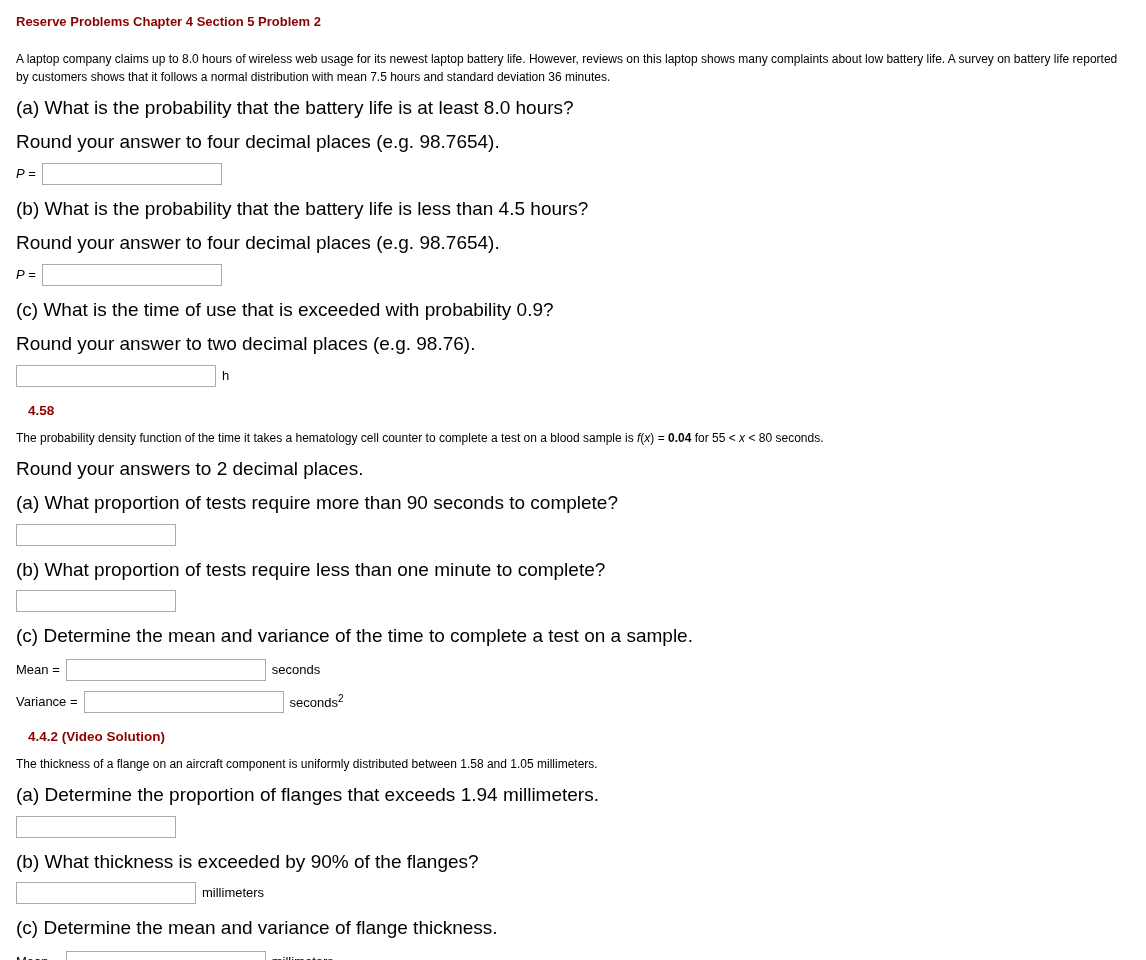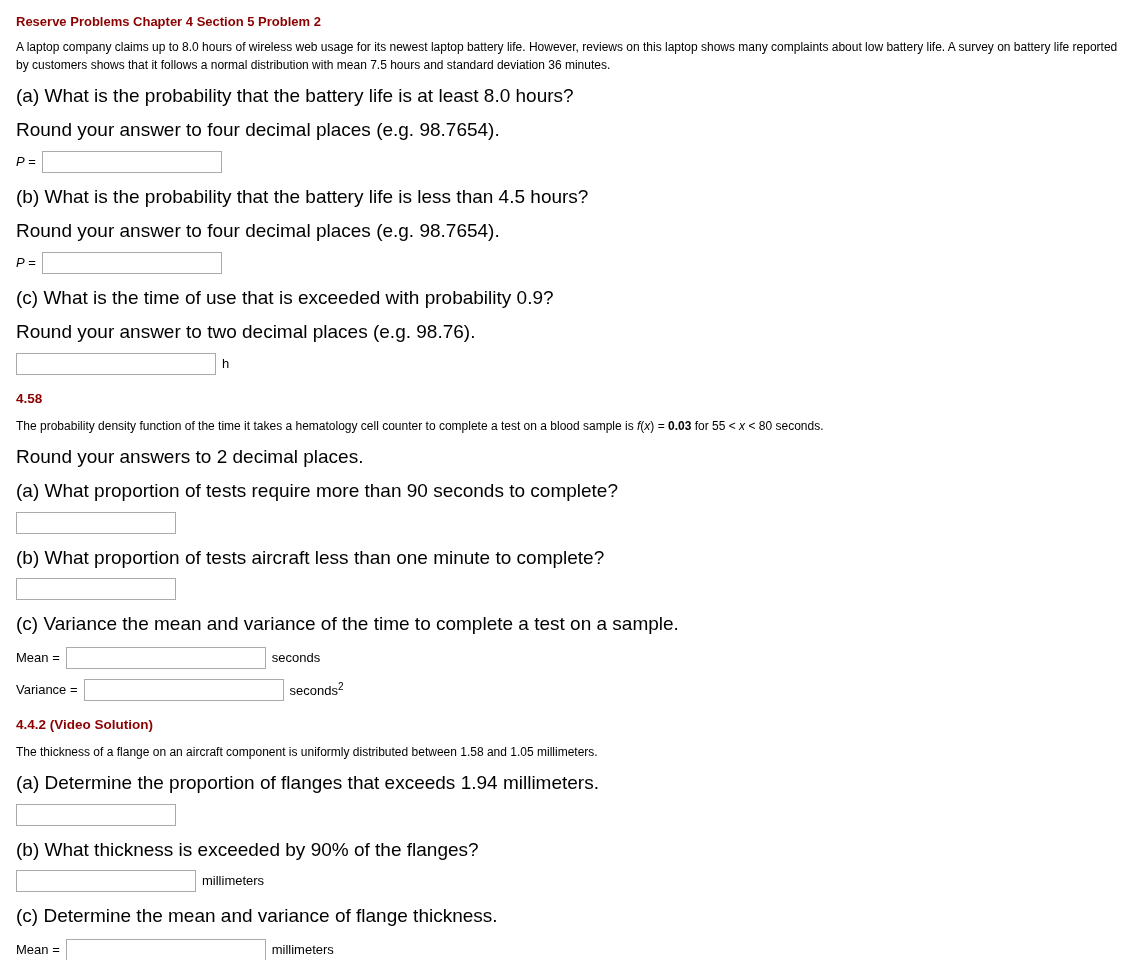--- a/index.html
+++ b/index.html
@@ -8,31 +8,31 @@
       font-size: 13px;
       color: #000;
       background: #fff;
       padding: 12px 16px;
       line-height: 1.5;
     }
     .title {
       color: #8B0000;
       font-weight: bold;
       font-size: 13px;
-      margin-bottom: 6px;
+      margin-bottom: 18px;
     }
     .problem-text {
       margin-bottom: 8px;
       font-size: 12px;
     }
     .section-header {
       color: #8B0000;
       font-weight: bold;
       font-size: 13.5px;
-      margin: 14px 0 8px 0;
+      margin: 14px 0 8px 12px;
     }
     .question {
       margin-bottom: 6px;
       font-size: 19px;
     }
     .answer-row {
       display: flex;
       align-items: center;
       margin-bottom: 10px;
       gap: 6px;
@@ -93,36 +93,36 @@
 <p class="question">(c) What is the time of use that is exceeded with probability 0.9?</p>
 <p class="question">Round your answer to two decimal places (e.g. 98.76).</p>
 <div class="answer-row">
   <input type="text" class="input-medium" value="" style="">
   <span class="inline-text">h</span>
 </div>
 
 <div class="section-header">4.58</div>
 
 <p class="problem-text">
-  The probability density function of the time it takes a hematology cell counter to complete a test on a blood sample is <span><em>f</em>(<em>x</em>) = <strong>0.03</strong></span> for 55 &lt; <em>x</em> &lt; 80 seconds.
+  The probability density function of the time it takes a hematology cell counter to complete a test on a blood sample is <span><em>f</em>(<em>x</em>) = <strong>0.04</strong></span> for 55 &lt; <em>x</em> &lt; 80 seconds.
 </p>
 
 <p class="question">Round your answers to 2 decimal places.</p>
 
 <p class="question">(a) What proportion of tests require more than 90 seconds to complete?</p>
 <div>
   <input type="text" class="input-standalone" value="" style="">
 </div>
 
-<p class="question">(b) What proportion of tests aircraft less than one minute to complete?</p>
+<p class="question">(b) What proportion of tests require less than one minute to complete?</p>
 <div>
   <input type="text" class="input-standalone" value="" style="">
 </div>
 
-<p class="question">(c) Variance the mean and variance of the time to complete a test on a sample.</p>
+<p class="question">(c) Determine the mean and variance of the time to complete a test on a sample.</p>
 
 <div class="answer-row" style="margin-top:8px;">
   <label>Mean =</label>
   <input type="text" class="input-medium" value="" style="">
   <span>seconds</span>
 </div>
 
 <div class="answer-row">
   <label>Variance =</label>
   <input type="text" class="input-medium" value="" style="">

